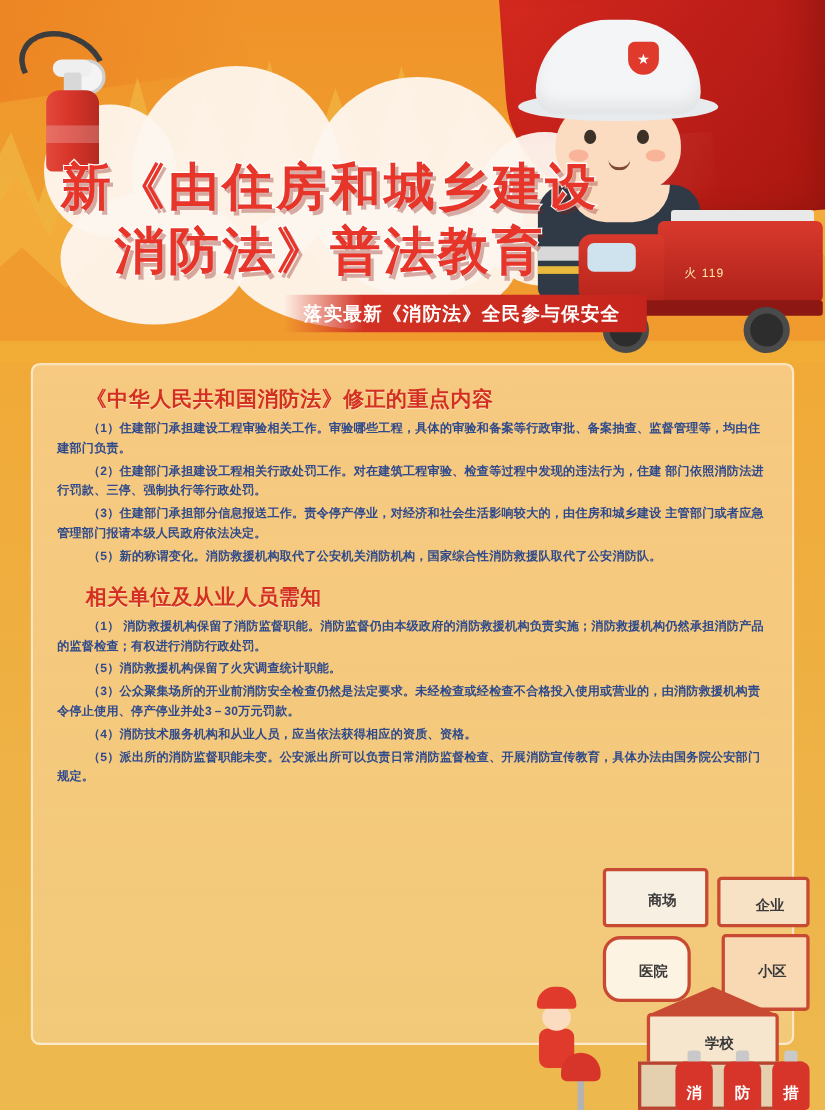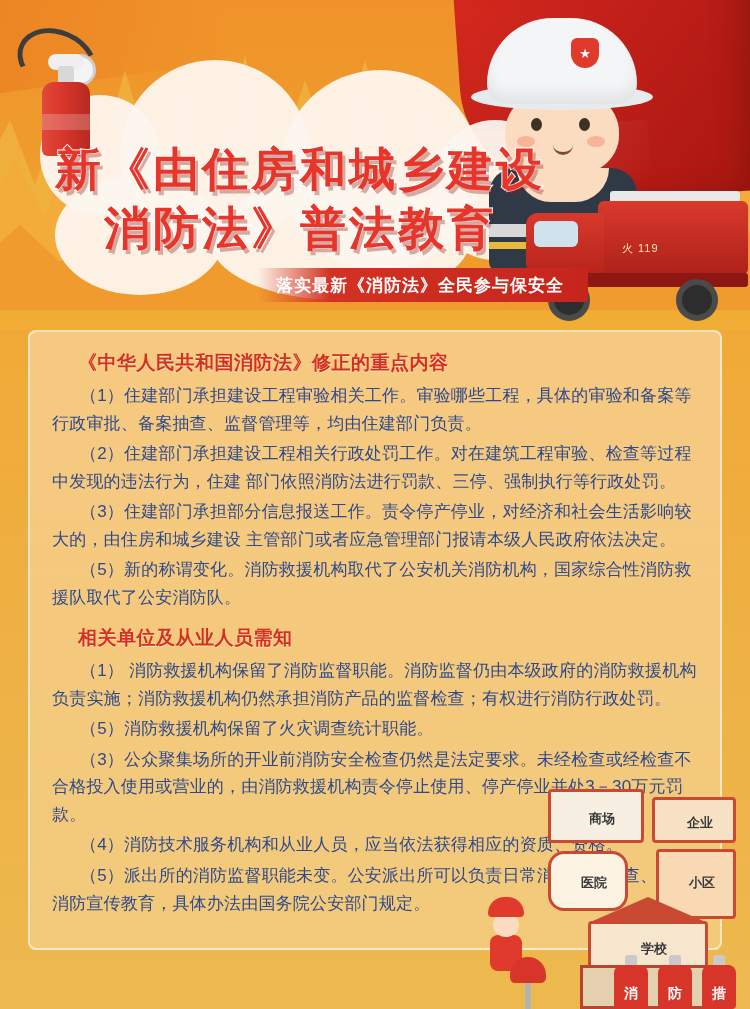--- a/index.html
+++ b/index.html
@@ -289,23 +289,23 @@
     color: #d4301f;
     font-size: 19px;
     font-weight: bold;
     letter-spacing: .5px;
     margin: 0 0 6px 26px;
     text-shadow: 0 1px 0 rgba(255,255,255,.5);
   }
   .sec-head.second { margin-top: 14px; }
   .para {
     color: #2f4a8c;
-    font-size: 17px;
+    font-size: 11px;
     line-height: 1.62;
-    font-weight: normal;
+    font-weight: bold;
     margin: 0 0 3px 0;
     text-indent: 28px;
     letter-spacing: .2px;
   }
 
   
   .city { position: absolute; right: 10px; bottom: 0; width: 270px; height: 230px; }
   .bld {
     position: absolute;
     background: #f6efe2;

